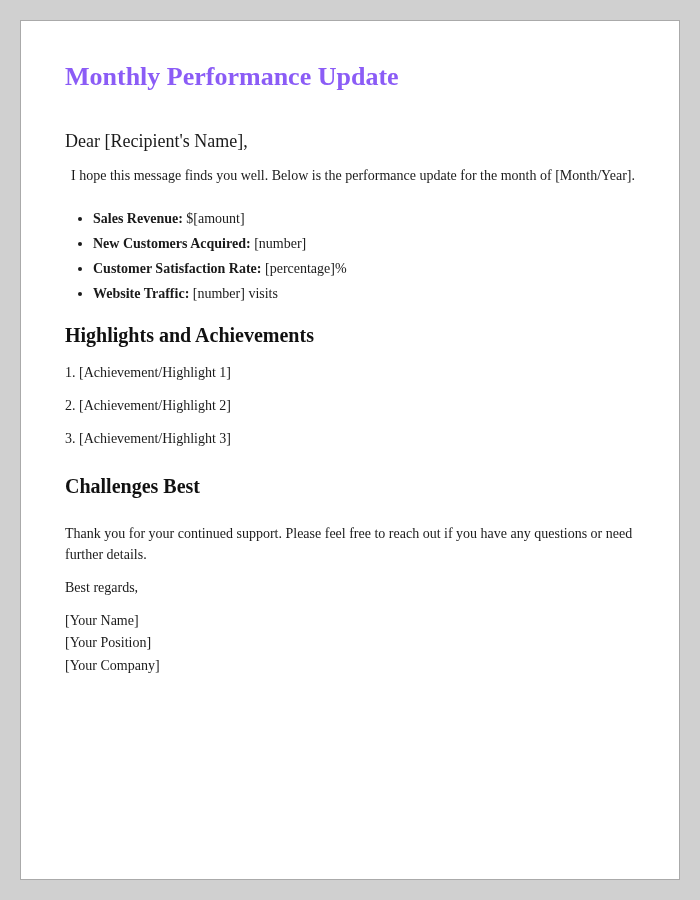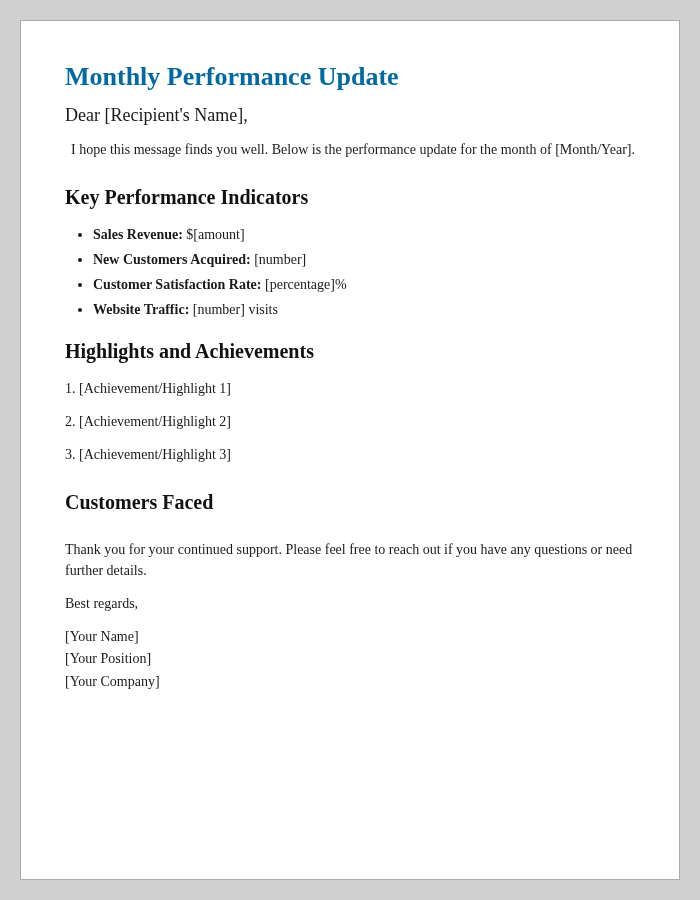--- a/index.html
+++ b/index.html
@@ -26,22 +26,22 @@
       padding: 36px 44px 40px 44px;
       color: #1a1a1a;
       font-size: 14px;
       line-height: 1.5;
     }
 
     .doc-title {
       font-size: 26px;
       font-weight: bold;
       font-family: Georgia, serif;
-      margin-bottom: 6px;
-      color: #0369a1;
+      margin-bottom: 32px;
+      color: #8b5cf6;
     }
 
     .greeting {
       margin-bottom: 10px;
       font-size: 18px;
     }
 
     .intro {
       margin-bottom: 22px;
       font-size: 14px;
@@ -106,40 +106,39 @@
 
 <div class="document">
 
   <h1 class="doc-title">Monthly Performance Update</h1>
 
   <p class="greeting">Dear [Recipient's Name],</p>
 
   <p class="intro">I hope this message finds you well. Below is the performance update for the month of [Month/Year].</p>
 
   <div class="section-block">
-    <h2 class="section-heading">Key Performance Indicators</h2>
     <ul class="kpi-list">
       <li><strong>Sales Revenue:</strong> <span>$[amount]</span></li>
       <li><strong>New Customers Acquired:</strong> <span>[number]</span></li>
       <li><strong>Customer Satisfaction Rate:</strong> <span>[percentage]%</span></li>
       <li><strong>Website Traffic:</strong> <span>[number] visits</span></li>
     </ul>
   </div>
 
   <div class="section-block">
     <h2 class="section-heading">Highlights and Achievements</h2>
     <ul class="numbered-list">
       <li>1. [Achievement/Highlight 1]</li>
       <li>2. [Achievement/Highlight 2]</li>
       <li>3. [Achievement/Highlight 3]</li>
     </ul>
   </div>
 
   <div class="section-block">
-    <h2 class="section-heading">Customers Faced</h2>
+    <h2 class="section-heading">Challenges Best</h2>
     <ul class="numbered-list">
     </ul>
   </div>
 
 
   <p class="closing">Thank you for your continued support. Please feel free to reach out if you have any questions or need further details.</p>
 
   <p class="regards">Best regards,</p>
 
   <div class="signature">

